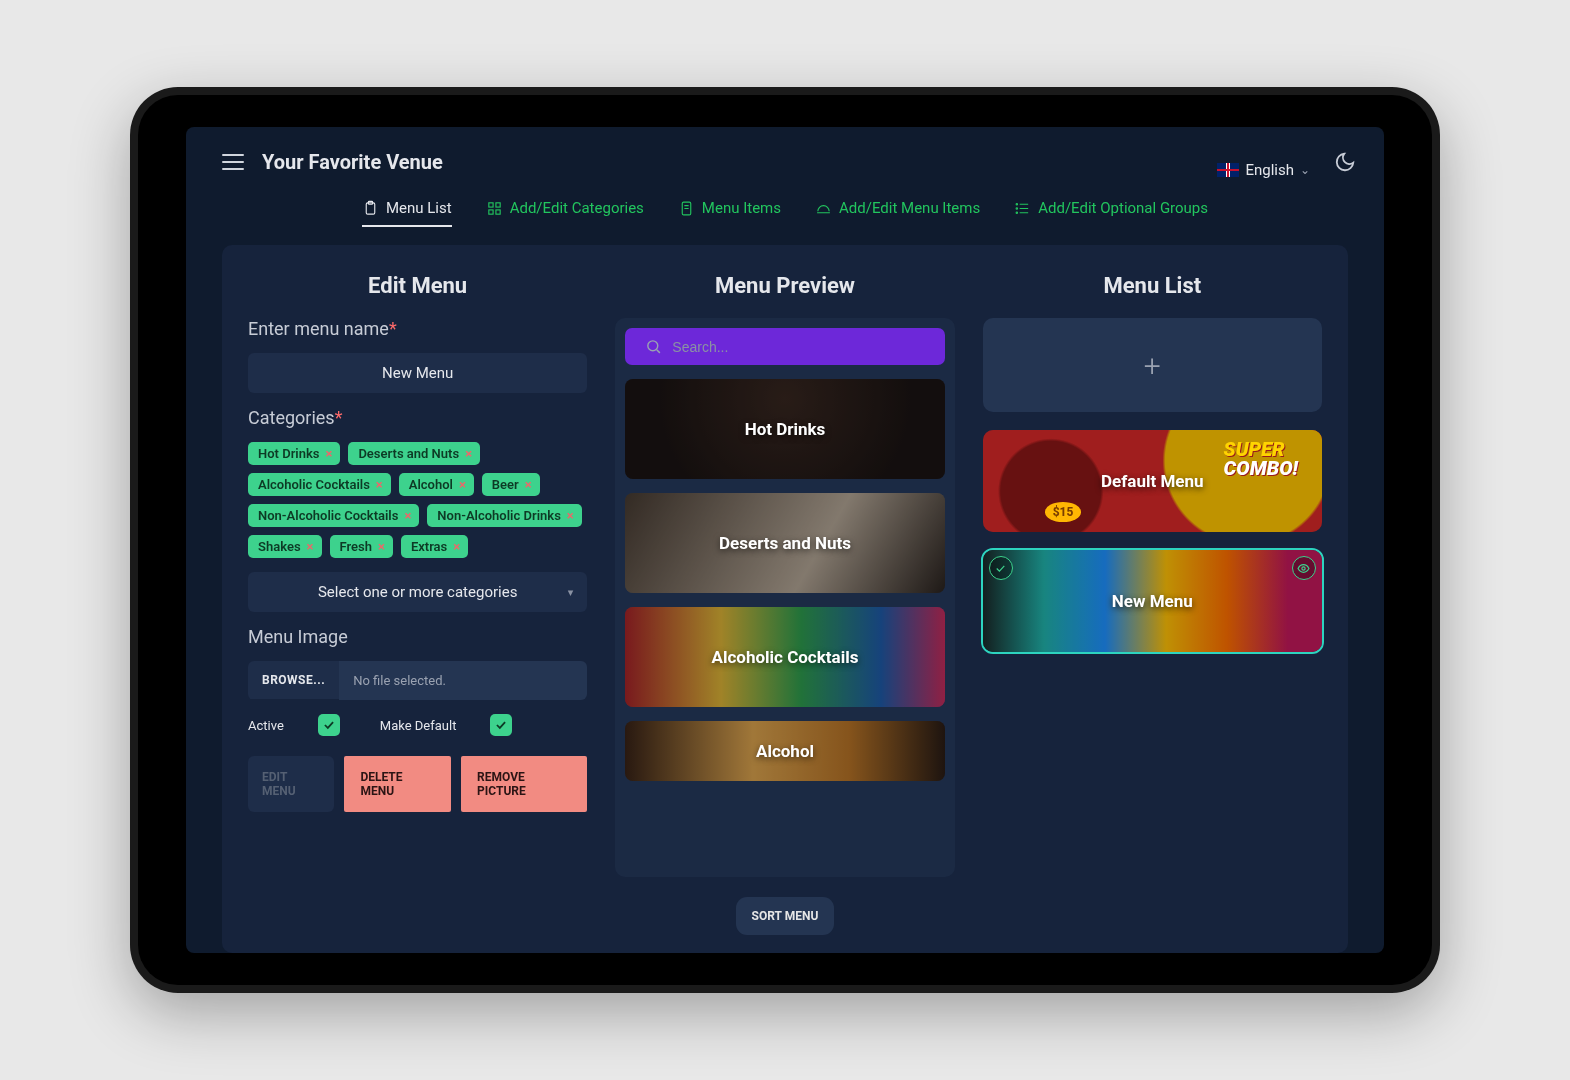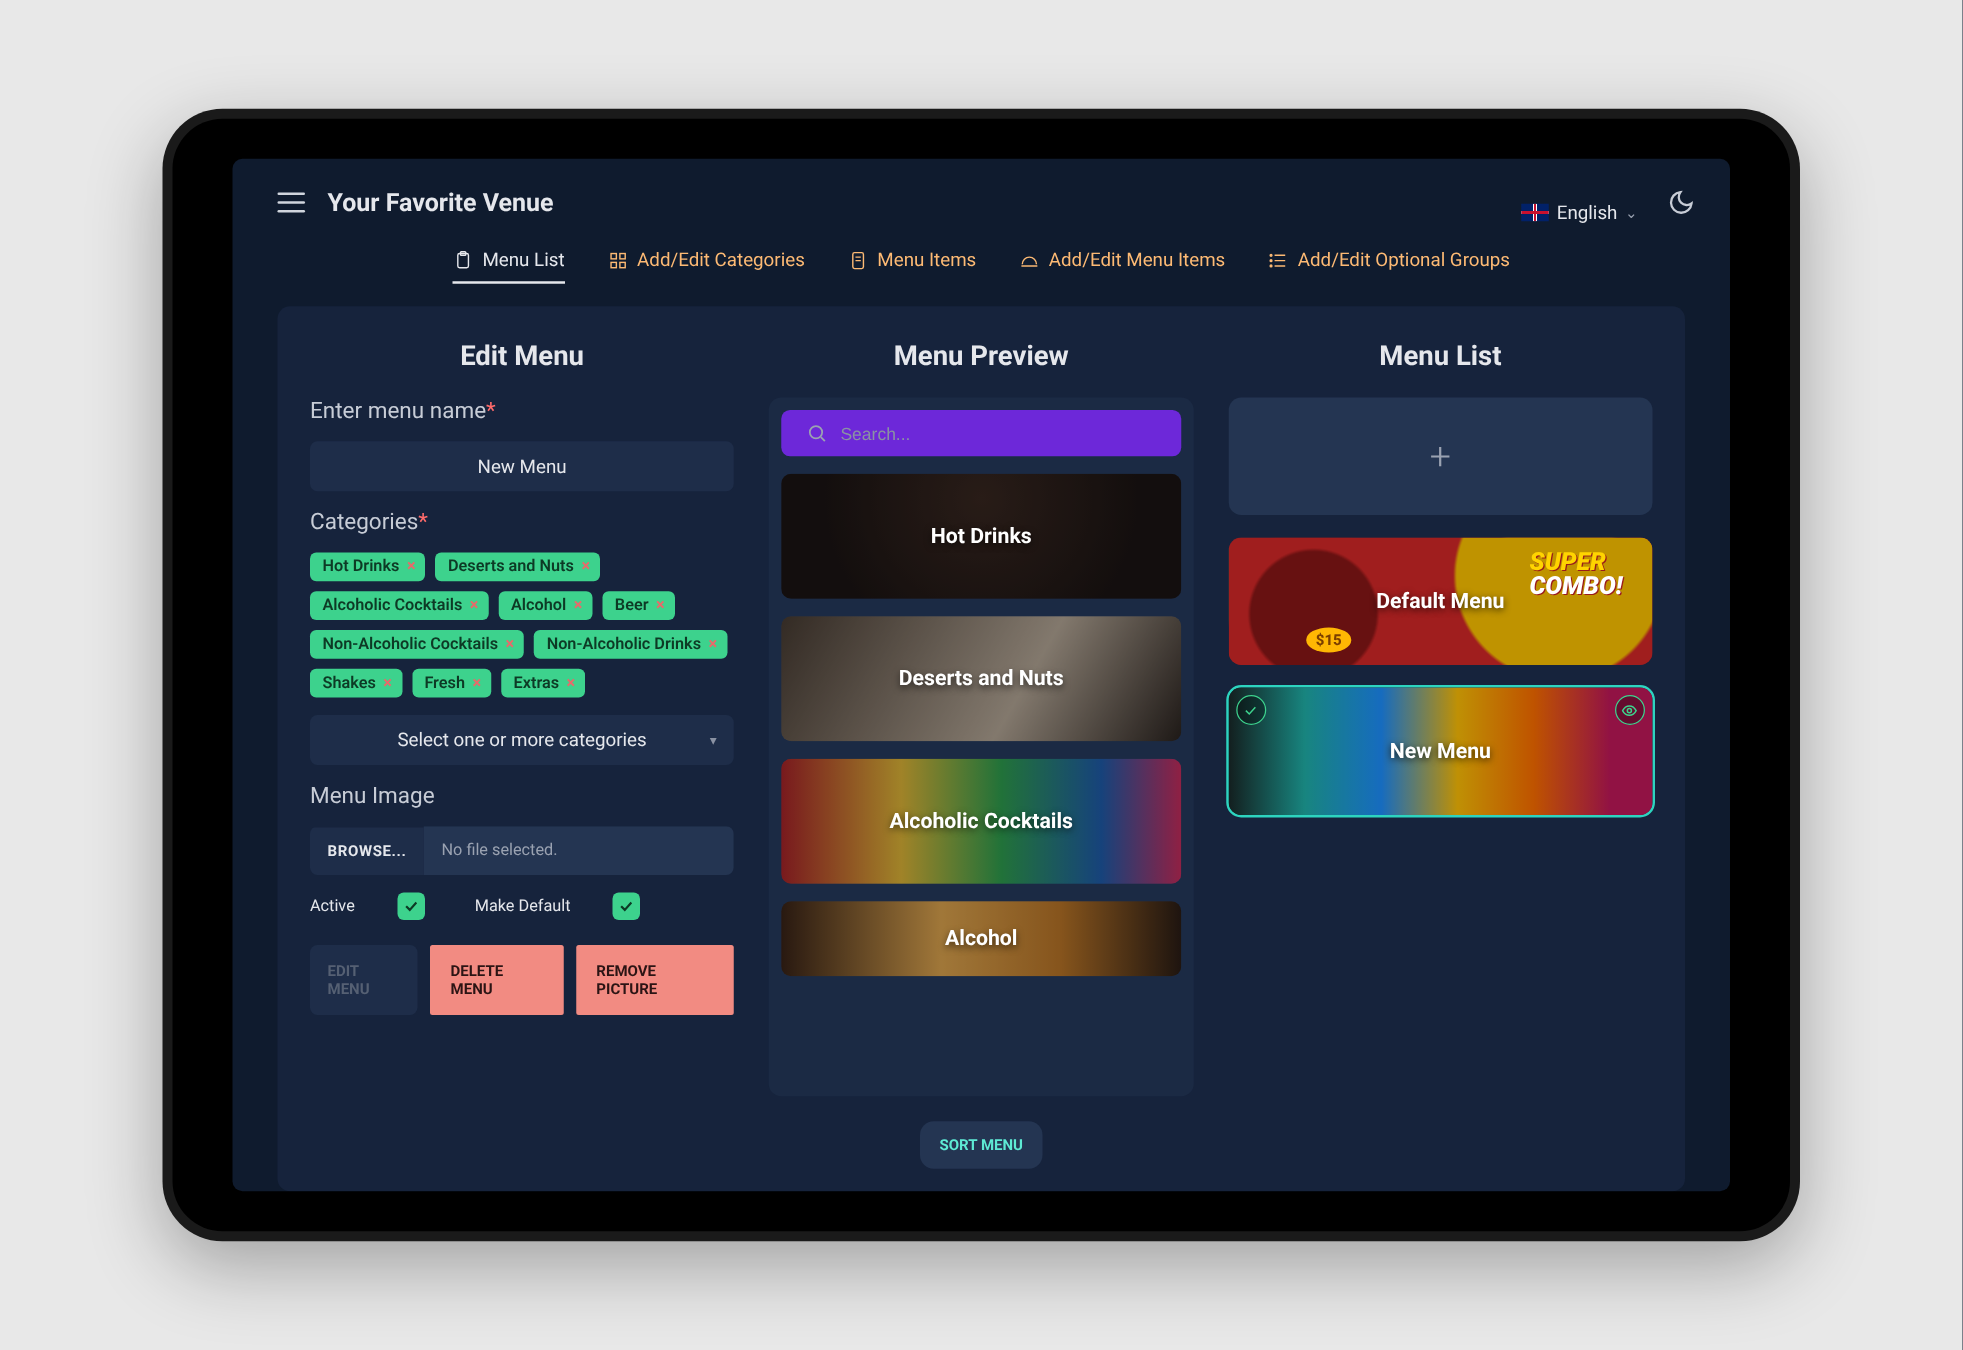--- a/index.html
+++ b/index.html
@@ -77,21 +77,21 @@
   .chev-down { font-size: 12px; color: #9aa2b1; }
   .moon-icon { width: 22px; height: 22px; cursor: pointer; }
   .moon-icon svg { stroke: #c7ccd6; fill: none; stroke-width: 2; }
 
   .tabs-row {
     display: flex; gap: 34px; justify-content: center;
     padding: 12px 0 0 0;
   }
   .tab {
     display: flex; align-items: center; gap: 7px;
-    color: #fdba74; font-size: 15px; padding-bottom: 8px;
+    color: #22c55e; font-size: 15px; padding-bottom: 8px;
     cursor: pointer;
     border-bottom: 2px solid transparent;
   }
   .tab.active { color: #e5e7ec; border-bottom-color: #e5e7ec; }
   .tab .ticon { width: 17px; height: 17px; display: inline-flex; }
   .tab .ticon svg { stroke: currentColor; fill: none; stroke-width: 1.6; }
 
   .content-panel {
     margin: 18px 36px 0 36px;
     background: #16233c;
@@ -116,21 +116,21 @@
   .select-input .caret { position: absolute; right: 14px; font-size: 11px; color: #8a92a3; }
 
   .chips { display: flex; flex-wrap: wrap; gap: 8px; }
   .chip {
     background: #3dd28d; color: #0d3a25; font-size: 13px; font-weight: 600;
     padding: 4px 8px 4px 10px; border-radius: 5px;
     display: inline-flex; align-items: center; gap: 6px; cursor: pointer;
   }
   .chip .x { color: #e86a6a; font-weight: 700; font-size: 13px; cursor: pointer; }
 
-  .file-row { display: flex; align-items: center; border-radius: 6px; overflow: hidden; }
+  .file-row { display: flex; align-items: flex-start; border-radius: 6px; overflow: hidden; }
   .browse-btn { background: #1e2d49; color: #e5e7ec; font-weight: 700; font-size: 12px; padding: 12px 14px; cursor: pointer; letter-spacing: 0.5px; }
   .file-status { background: #243552; color: #9aa2b1; font-size: 13px; padding: 12px 14px; flex: 1; }
 
   .checks-row { display: flex; gap: 40px; align-items: center; }
   .check-item { display: flex; align-items: center; gap: 34px; font-size: 13px; }
   .chk {
     width: 22px; height: 22px; border-radius: 5px; background: #3dd28d;
     display: inline-flex; align-items: center; justify-content: center; cursor: pointer;
   }
   .chk svg { stroke: #0d3a25; stroke-width: 3; fill: none; width: 14px; height: 14px; }
@@ -162,21 +162,21 @@
   .cat-card .bg { position: absolute; inset: 0; }
   .cat-card .ovl { position: absolute; inset: 0; background: rgba(10,15,25,0.35); }
   .cat-card .ttl { position: relative; z-index: 2; color: #fff; font-weight: 700; font-size: 17px; text-shadow: 0 2px 6px rgba(0,0,0,0.6); }
 
   .bg-hot { background: radial-gradient(circle at 50% 20%, #3a2416 0%, #1a0f08 70%); }
   .bg-des { background: linear-gradient(120deg, #4a3a2a, #c4b29a 60%, #2a1f15); }
   .bg-alc { background: linear-gradient(90deg, #b52020 0%, #f2c230 30%, #2fa84a 55%, #1e5fb0 80%, #d82a5a 100%); }
   .bg-alcohol { background: linear-gradient(90deg, #3a1f0c, #f2b04a 40%, #c97a1e 70%, #2a180a); }
 
   .sort-btn {
-    align-self: center; background: #243552; color: #5eead4; font-weight: 700;
+    align-self: center; background: #243552; color: #e5e5e5; font-weight: 700;
     font-size: 12px; padding: 12px 16px; border-radius: 11px; cursor: pointer; margin-top: 6px;
   }
 
   
   .menu-list { display: flex; flex-direction: column; gap: 18px; }
   .add-card {
     height: 94px; background: #243552; border-radius: 10px;
     display: flex; align-items: center; justify-content: center;
     font-size: 30px; color: #9aa2b1; cursor: pointer; font-weight: 300;
   }

